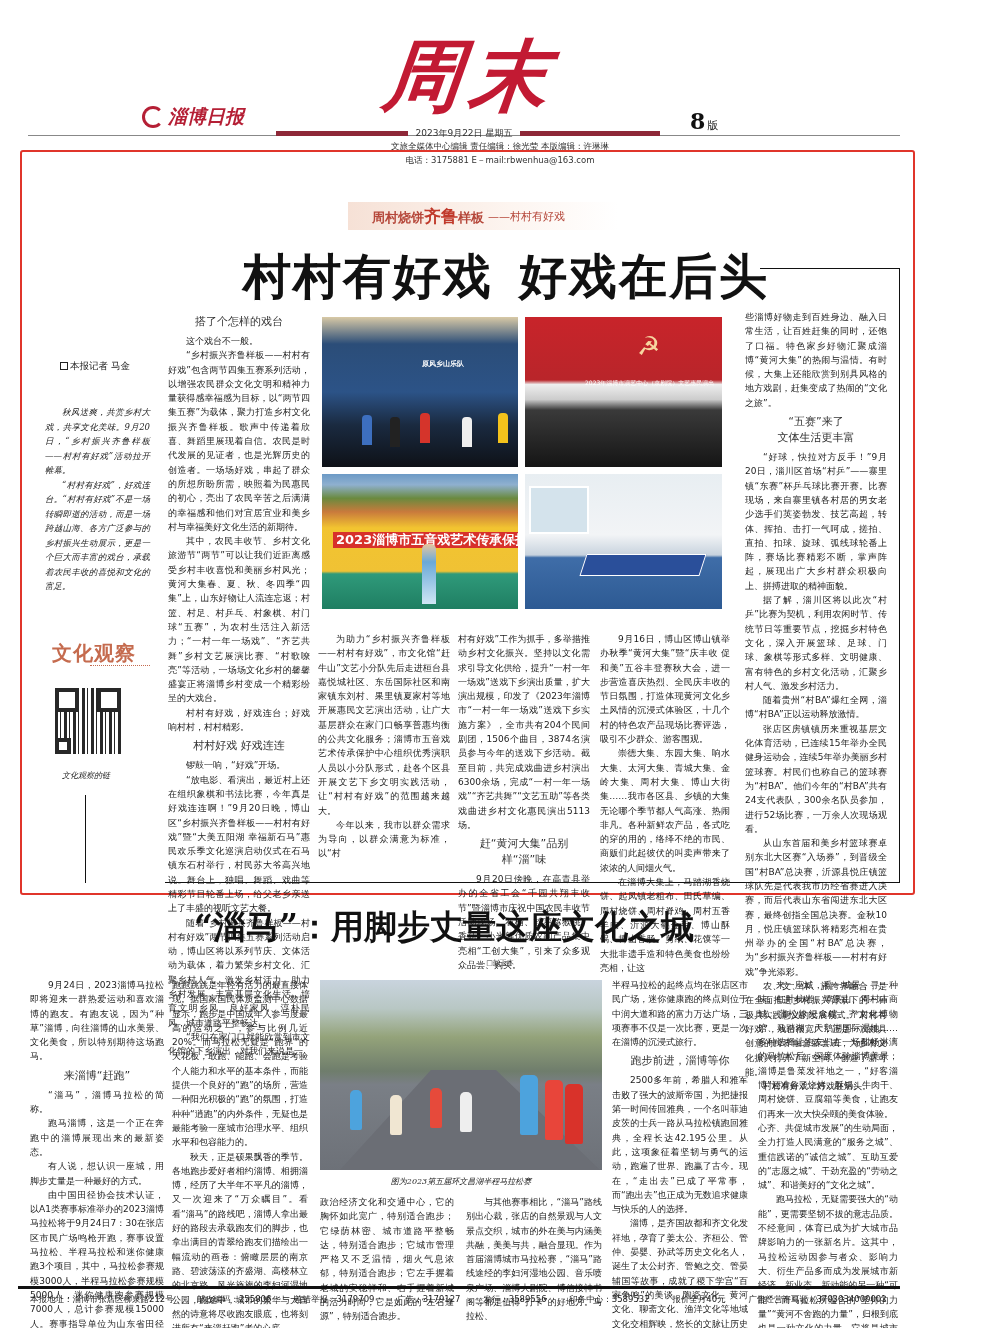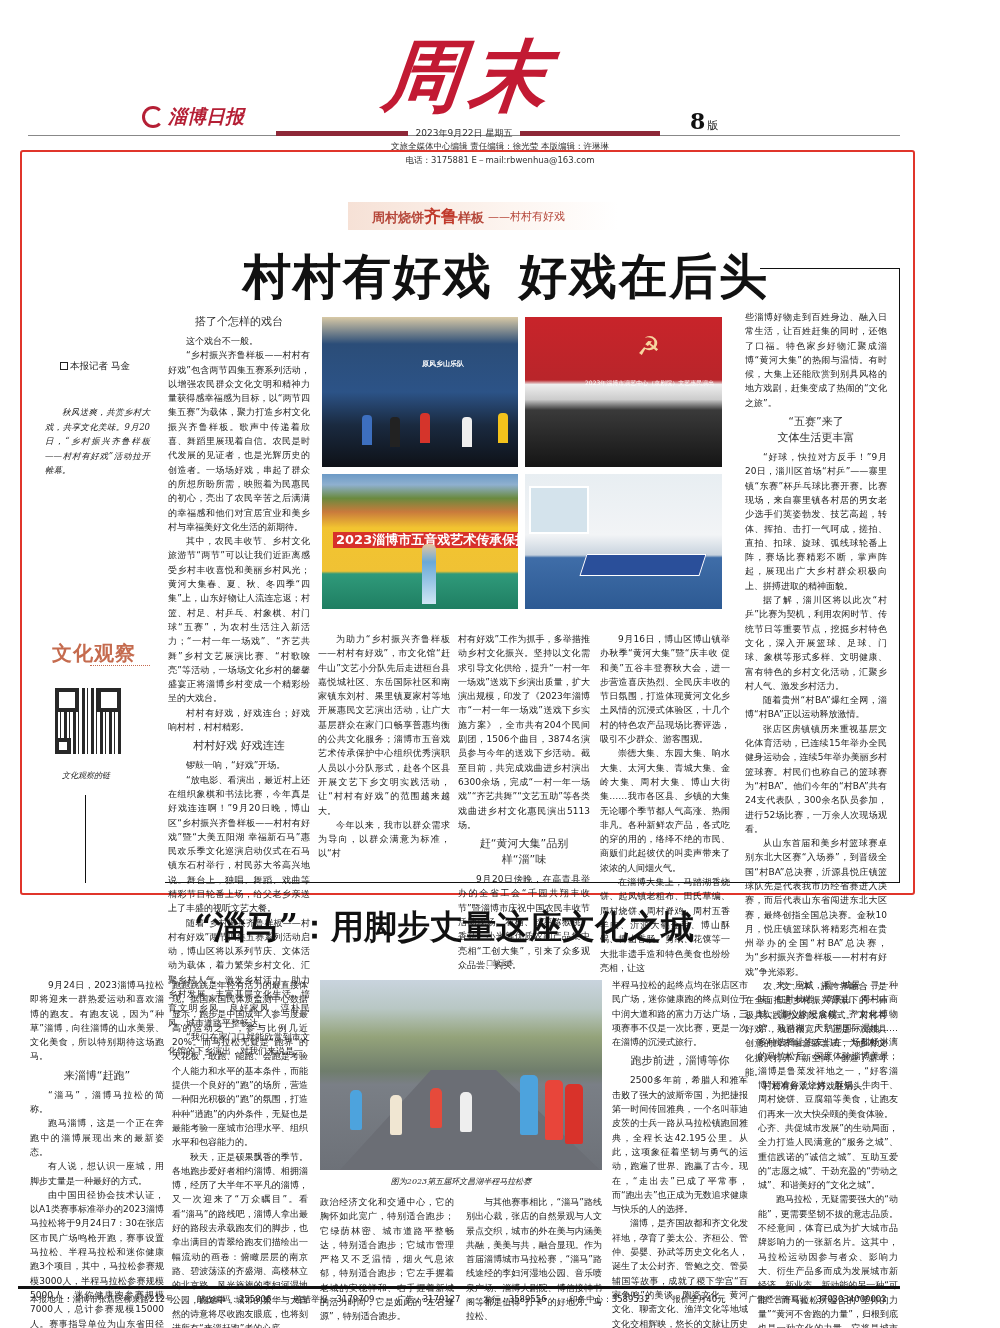--- a/index.html
+++ b/index.html
@@ -124,20 +124,21 @@
 <h1 class="headline"><span>村村有好戏</span><span class="gap"></span><span>好戏在后头</span></h1>
 <div class="frame-line-h"></div>
 <div class="frame-line-v"></div>
 <div class="frame-line-b"></div>
 <div class="frame-line-l"></div>
 
 <div class="byline"><span class="box"></span><span>本报记者  马金</span></div>
 
 <div class="txt italic-col" style="left:45px; top:405px; width:105px;">
   <p>秋风送爽，共赏乡村大戏，共享文化美味。9月20日，“乡村振兴齐鲁样板——村村有好戏”活动拉开帷幕。</p>
+  <p>“村村有好戏”，好戏连台。“村村有好戏”不是一场转瞬即逝的活动，而是一场跨越山海、各方广泛参与的乡村振兴生动展示，更是一个巨大而丰富的戏台，承载着农民丰收的喜悦和文化的富足。</p>
 </div>
 
 <div class="culture-logo">文化观察</div>
 <div class="culture-logo-dots"></div>
 <div class="qr">
     <span class="qr-corner"></span>
   </div>
 <div class="qr-caption">文化观察的链</div>
 
 <div class="txt" style="left:168px; top:310px; width:142px;">

